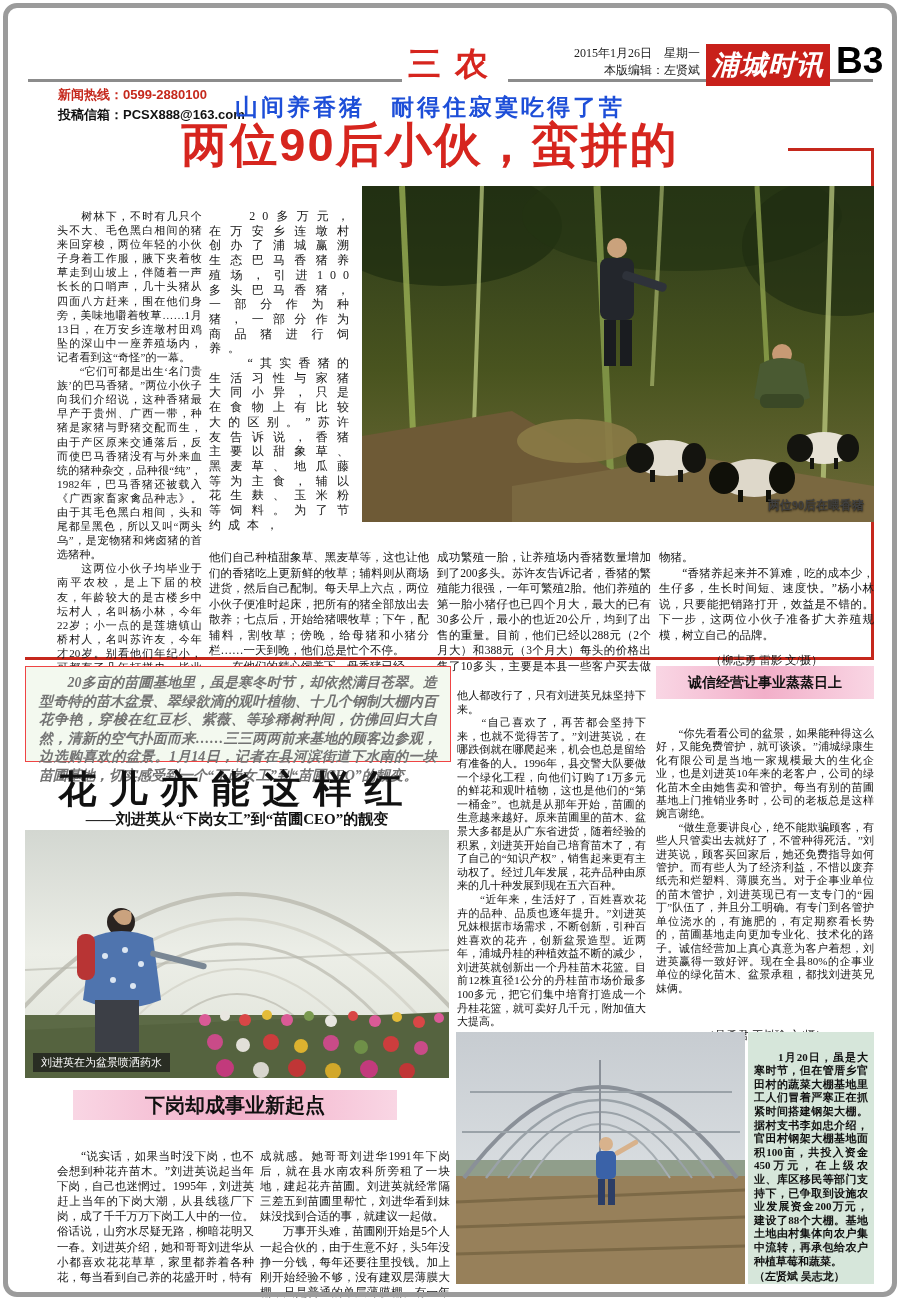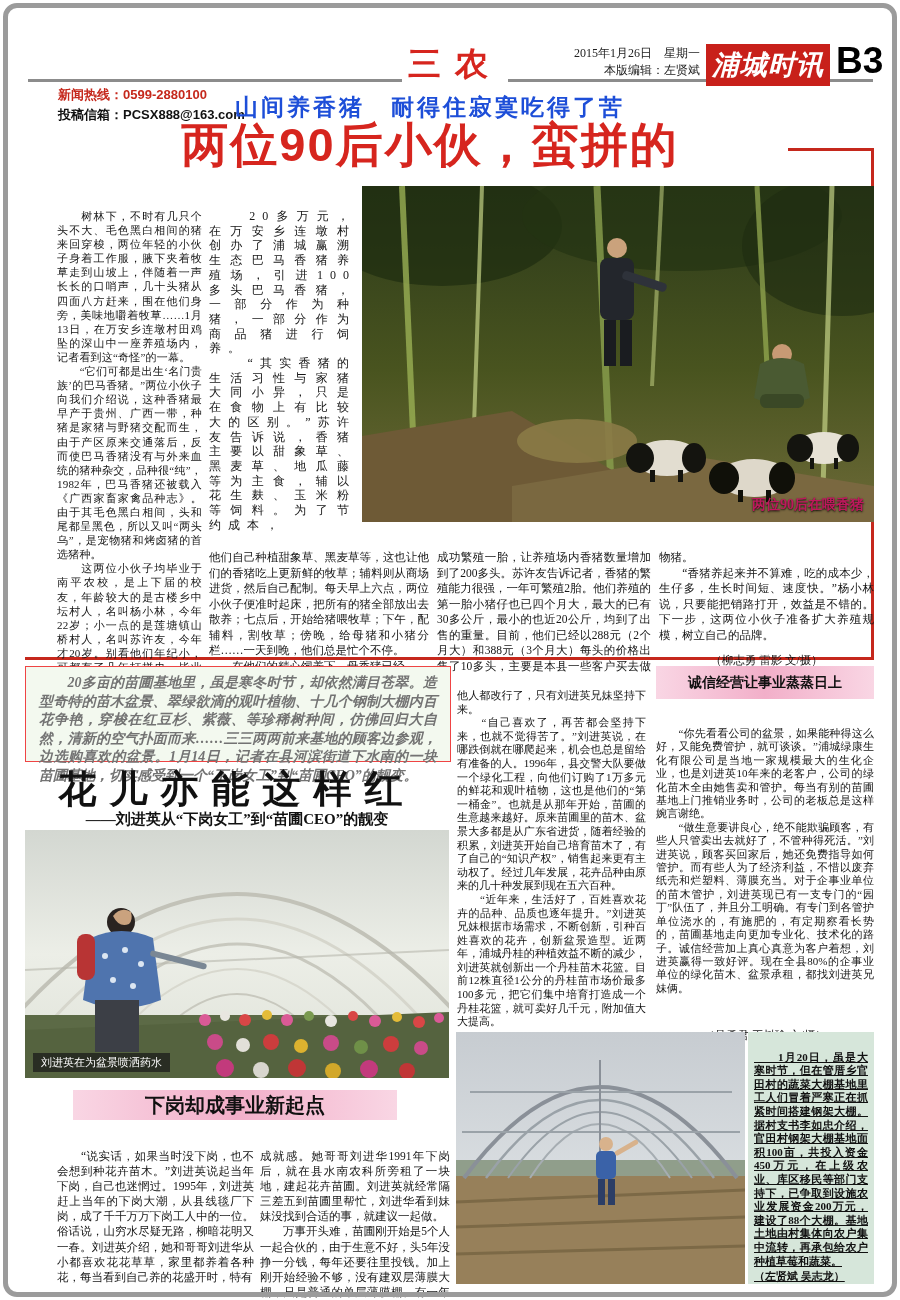--- a/index.html
+++ b/index.html
@@ -28,21 +28,21 @@
   .main-head{font-size:47px;font-weight:900;color:var(--headline_red,#d6251e);text-align:center;
              letter-spacing:2px;font-family:"Liberation Sans","DejaVu Sans",sans-serif;}
   .head2{font-size:38px;font-weight:900;color:#111;text-align:center;letter-spacing:13px;
          font-family:"Liberation Sans","DejaVu Sans",sans-serif;}
   .sub2{font-size:15px;font-weight:bold;color:#111;text-align:center;}
   .pinkbox{background:linear-gradient(90deg,#f9d6e4,var(--pink_box,#f2afc9),#f9d6e4);
            text-align:center;color:#111;font-weight:bold;}
   .introbox{background:var(--intro_green_bg,#f3f9ef);border:1px solid #ef4444;
             font-style:italic;font-weight:600;font-size:14px;line-height:18.5px;
             padding:7px 13px;color:#737373;text-align:justify;}
-  .caption-overlay{position:absolute;color:#be185d;font-size:14px;font-weight:bold;
+  .caption-overlay{position:absolute;color:#404040;font-size:12px;font-weight:bold;
                    text-shadow:0 1px 2px rgba(0,0,0,.9);}
   .caption-bar{position:absolute;background:rgba(25,25,25,.72);color:#fff;font-size:11px;
                padding:2px 8px;}
   .greenblock{background:var(--caption_green_bg,#d6e6da);font-weight:bold;font-size:11px;
               line-height:13.6px;padding:5px 6px;color:#111;text-align:justify;white-space:pre-line;overflow:hidden;}
   .byline{font-size:11.5px;color:#151515;text-align:center;margin-top:3px;}
   svg{display:block;}
 </style>
 </head>
 <body>
@@ -251,18 +251,18 @@
 
       <g>
         <circle cx="150" cy="112" r="7" fill="#d8b28c"></circle>
         <rect x="140" y="119" width="20" height="28" rx="5" fill="#3a62a8"></rect>
         <rect x="142" y="147" width="7" height="26" fill="#2c3e66"></rect>
         <rect x="152" y="147" width="7" height="26" fill="#2c3e66"></rect>
         <rect x="158" y="120" width="26" height="5" rx="2" fill="#d8b28c" transform="rotate(-30 158 120)"></rect>
       </g>
     </svg>
   </div>
-  <div class="abs greenblock" style="left:748px;top:1032px;width:114px;height:242px;text-decoration:underline;">
+  <div class="abs greenblock" style="left:748px;top:1032px;width:114px;height:242px;">
     <span>　　1月20日，虽是大寒时节，但在管厝乡官田村的蔬菜大棚基地里工人们冒着严寒正在抓紧时间搭建钢架大棚。据村支书李如忠介绍，官田村钢架大棚基地面积100亩，共投入资金450万元，在上级农业、库区移民等部门支持下，已争取到设施农业发展资金200万元，建设了88个大棚。基地土地由村集体向农户集中流转，再承包给农户种植草莓和蔬菜。</span>
     <div style="margin-top:2px;">（左贤斌 吴志龙）</div>
   </div>
 
 </div>
 
 </body></html>

